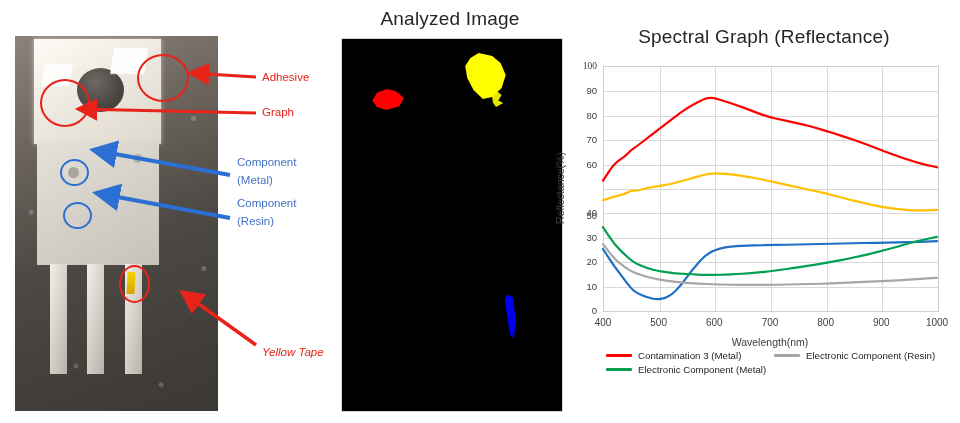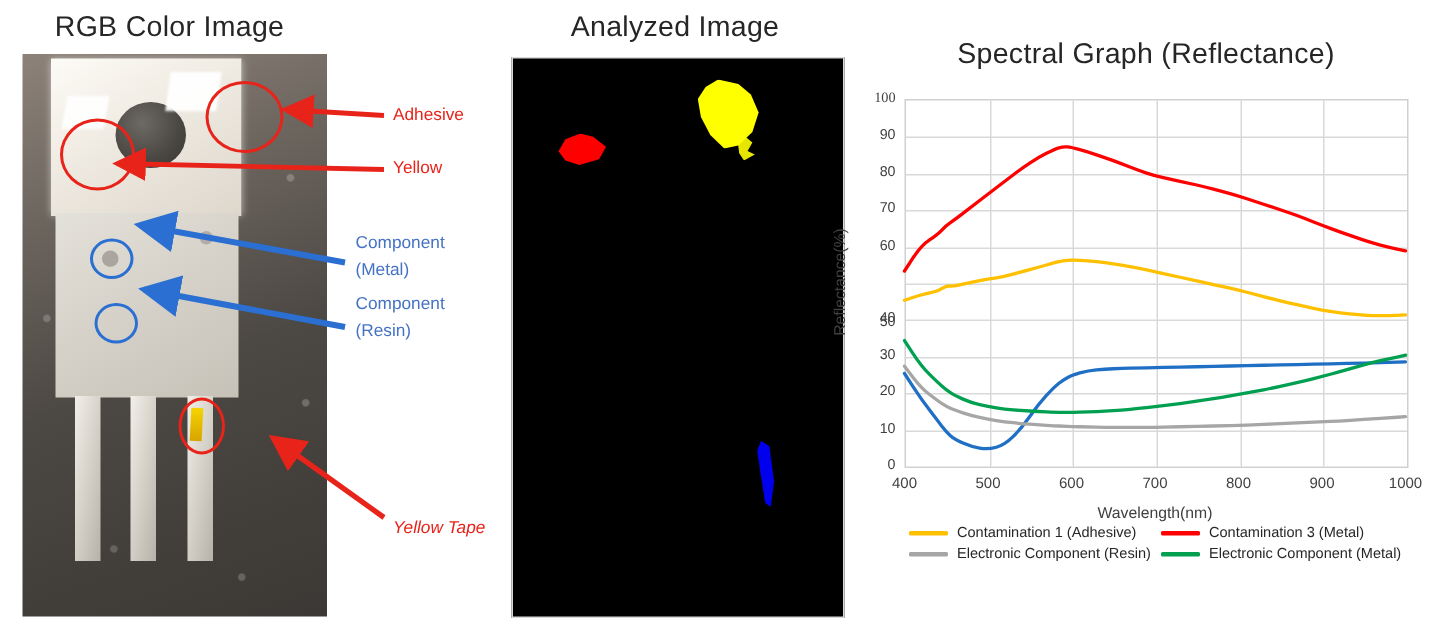--- a/index.html
+++ b/index.html
@@ -113,21 +113,20 @@
   .legend{position:absolute;left:606px;top:350px;width:348px;
     display:grid;grid-template-columns:168px 180px;column-gap:0;row-gap:3px;}
   .leg-item{display:flex;align-items:center;gap:6px;font-size:9.7px;color:#262626;
     white-space:nowrap;}
   .leg-swatch{display:inline-block;width:26px;height:2.6px;flex:0 0 26px;border-radius:1px;}
 </style>
 </head>
 <body>
 
 <div class="panel" id="rgb-panel">
-  <div class="panel-title" id="rgb-title">RGB Color Image</div>
 
   <div class="photo">
     <div class="pkg-body"></div>
     <div class="pkg-hole"></div>
     <div class="pkg-glint1"></div>
     <div class="pkg-glint2"></div>
     <div class="pkg-tab">
       <div class="tab-dot"></div>
       <div class="tab-dot2"></div>
     </div>
@@ -153,21 +152,21 @@
       </marker>
     </defs>
     <line x1="256" y1="77" x2="190" y2="73" stroke="#e8231a" stroke-width="3.2" marker-end="url(#ar-red)"></line>
     <line x1="256" y1="113" x2="78" y2="109" stroke="#e8231a" stroke-width="3.2" marker-end="url(#ar-red)"></line>
     <line x1="230" y1="175" x2="93" y2="150" stroke="#2a6fd1" stroke-width="4" marker-end="url(#ar-blue)"></line>
     <line x1="230" y1="218" x2="96" y2="193" stroke="#2a6fd1" stroke-width="4" marker-end="url(#ar-blue)"></line>
     <line x1="256" y1="345" x2="182" y2="292" stroke="#e8231a" stroke-width="3.5" marker-end="url(#ar-red)"></line>
   </svg>
 
   <div class="ann-label lbl-red" style="left:262px;top:70px;">Adhesive</div>
-  <div class="ann-label lbl-red" style="left:262px;top:105px;">Yellow</div>
+  <div class="ann-label lbl-red" style="left:262px;top:105px;">Graph</div>
   <div class="ann-label lbl-blue" style="left:237px;top:155px;">Component</div>
   <div class="ann-label lbl-blue" style="left:237px;top:173px;">(Metal)</div>
   <div class="ann-label lbl-blue" style="left:237px;top:196px;">Component</div>
   <div class="ann-label lbl-blue" style="left:237px;top:214px;">(Resin)</div>
   <div class="ann-label lbl-red" style="left:262px;top:345px;font-style:italic;">Yellow Tape</div>
 </div>
 
 <div class="panel" id="ana-panel"></div>
 <div class="panel-title" id="ana-title">Analyzed Image</div>
 <div class="blackimg">
@@ -223,24 +222,20 @@
 <svg class="series" id="series-svg" viewBox="0 0 334 244">
     <path d="M0.00,134.20 Q0.00,134.20 5.57,132.37 Q11.13,130.54 16.70,129.32 Q22.27,128.10 25.05,126.27 Q27.83,124.44 30.62,124.68 Q33.40,124.93 38.97,123.46 Q44.53,122.00 50.10,121.02 Q55.67,120.05 61.23,119.19 Q66.80,118.34 72.37,116.75 Q77.93,115.17 83.50,113.70 Q89.07,112.24 94.63,110.65 Q100.20,109.07 102.98,108.46 Q105.77,107.85 108.55,107.60 Q111.33,107.36 116.90,107.60 Q122.47,107.85 128.03,108.46 Q133.60,109.07 139.17,109.92 Q144.73,110.78 150.30,111.75 Q155.87,112.73 161.43,113.95 Q167.00,115.17 172.57,116.39 Q178.13,117.61 183.70,118.83 Q189.27,120.05 194.83,121.27 Q200.40,122.49 205.97,123.71 Q211.53,124.93 217.10,126.15 Q222.67,127.37 228.23,128.83 Q233.80,130.30 239.37,131.76 Q244.93,133.22 250.50,134.57 Q256.07,135.91 261.63,137.13 Q267.20,138.35 272.77,139.57 Q278.33,140.79 283.90,141.64 Q289.47,142.50 295.03,143.11 Q300.60,143.72 306.17,144.08 Q311.73,144.45 317.30,144.45 Q322.87,144.45 328.43,144.20 L334.00,143.96" fill="none" stroke="#ffc000" stroke-width="2.2" stroke-linejoin="round" stroke-linecap="round"></path>
     <path d="M0.00,183.00 Q0.00,183.00 5.57,191.54 Q11.13,200.08 16.70,207.40 Q22.27,214.72 25.05,218.38 Q27.83,222.04 30.62,224.48 Q33.40,226.92 38.97,229.36 Q44.53,231.80 50.10,232.78 Q55.67,233.75 61.23,232.17 Q66.80,230.58 72.37,225.09 Q77.93,219.60 83.50,211.67 Q89.07,203.74 94.63,197.64 Q100.20,191.54 102.98,189.47 Q105.77,187.39 108.55,185.81 Q111.33,184.22 116.90,182.63 Q122.47,181.05 128.03,180.56 Q133.60,180.07 139.17,179.83 Q144.73,179.58 150.30,179.46 Q155.87,179.34 161.43,179.22 Q167.00,179.10 172.57,178.97 Q178.13,178.85 183.70,178.73 Q189.27,178.61 194.83,178.49 Q200.40,178.36 205.97,178.24 Q211.53,178.12 217.10,178.00 Q222.67,177.88 228.23,177.75 Q233.80,177.63 239.37,177.51 Q244.93,177.39 250.50,177.27 Q256.07,177.14 261.63,177.02 Q267.20,176.90 272.77,176.78 Q278.33,176.66 283.90,176.53 Q289.47,176.41 295.03,176.29 Q300.60,176.17 306.17,176.05 Q311.73,175.92 317.30,175.80 Q322.87,175.68 328.43,175.44 L334.00,175.19" fill="none" stroke="#1f6fc4" stroke-width="2.2" stroke-linejoin="round" stroke-linecap="round"></path>
     <path d="M0.00,161.04 Q0.00,161.04 5.57,169.58 Q11.13,178.12 16.70,183.61 Q22.27,189.10 25.05,191.54 Q27.83,193.98 30.62,195.81 Q33.40,197.64 38.97,200.08 Q44.53,202.52 50.10,203.74 Q55.67,204.96 61.23,205.94 Q66.80,206.91 72.37,207.28 Q77.93,207.64 83.50,208.01 Q89.07,208.38 94.63,208.62 Q100.20,208.86 102.98,208.86 Q105.77,208.86 108.55,208.86 Q111.33,208.86 116.90,208.74 Q122.47,208.62 128.03,208.38 Q133.60,208.13 139.17,207.77 Q144.73,207.40 150.30,206.91 Q155.87,206.42 161.43,205.81 Q167.00,205.20 172.57,204.47 Q178.13,203.74 183.70,203.01 Q189.27,202.28 194.83,201.42 Q200.40,200.57 205.97,199.71 Q211.53,198.86 217.10,197.88 Q222.67,196.91 228.23,195.93 Q233.80,194.96 239.37,193.86 Q244.93,192.76 250.50,191.54 Q256.07,190.32 261.63,189.10 Q267.20,187.88 272.77,186.42 Q278.33,184.95 283.90,183.49 Q289.47,182.02 295.03,180.44 Q300.60,178.85 306.17,177.27 Q311.73,175.68 317.30,174.46 Q322.87,173.24 328.43,172.02 L334.00,170.80" fill="none" stroke="#00a050" stroke-width="2.2" stroke-linejoin="round" stroke-linecap="round"></path>
     <path d="M0.00,114.68 Q0.00,114.68 5.57,106.14 Q11.13,97.60 16.70,93.94 Q22.27,90.28 25.05,87.23 Q27.83,84.18 30.62,82.35 Q33.40,80.52 38.97,76.25 Q44.53,71.98 50.10,67.71 Q55.67,63.44 61.23,59.17 Q66.80,54.90 72.37,50.63 Q77.93,46.36 83.50,42.70 Q89.07,39.04 94.63,36.23 Q100.20,33.43 102.98,32.57 Q105.77,31.72 108.55,31.96 Q111.33,32.21 116.90,33.79 Q122.47,35.38 128.03,37.21 Q133.60,39.04 139.17,41.11 Q144.73,43.19 150.30,45.38 Q155.87,47.58 161.43,49.41 Q167.00,51.24 172.57,52.46 Q178.13,53.68 183.70,54.90 Q189.27,56.12 194.83,57.34 Q200.40,58.56 205.97,60.02 Q211.53,61.49 217.10,63.07 Q222.67,64.66 228.23,66.49 Q233.80,68.32 239.37,70.15 Q244.93,71.98 250.50,73.81 Q256.07,75.64 261.63,77.71 Q267.20,79.79 272.77,81.98 Q278.33,84.18 283.90,86.25 Q289.47,88.33 295.03,90.28 Q300.60,92.23 306.17,94.06 Q311.73,95.89 317.30,97.36 Q322.87,98.82 328.43,100.04 L334.00,101.26" fill="none" stroke="#ff0000" stroke-width="2.2" stroke-linejoin="round" stroke-linecap="round"></path>
     <path d="M0.00,178.12 Q0.00,178.12 5.57,185.44 Q11.13,192.76 16.70,197.03 Q22.27,201.30 25.05,203.13 Q27.83,204.96 30.62,206.18 Q33.40,207.40 38.97,209.23 Q44.53,211.06 50.10,212.28 Q55.67,213.50 61.23,214.35 Q66.80,215.21 72.37,215.82 Q77.93,216.43 83.50,216.79 Q89.07,217.16 94.63,217.53 Q100.20,217.89 102.98,218.01 Q105.77,218.14 108.55,218.26 Q111.33,218.38 116.90,218.50 Q122.47,218.62 128.03,218.75 Q133.60,218.87 139.17,218.87 Q144.73,218.87 150.30,218.87 Q155.87,218.87 161.43,218.87 Q167.00,218.87 172.57,218.75 Q178.13,218.62 183.70,218.50 Q189.27,218.38 194.83,218.26 Q200.40,218.14 205.97,218.01 Q211.53,217.89 217.10,217.77 Q222.67,217.65 228.23,217.40 Q233.80,217.16 239.37,216.92 Q244.93,216.67 250.50,216.43 Q256.07,216.18 261.63,215.94 Q267.20,215.70 272.77,215.45 Q278.33,215.21 283.90,214.96 Q289.47,214.72 295.03,214.35 Q300.60,213.99 306.17,213.62 Q311.73,213.26 317.30,212.89 Q322.87,212.52 328.43,212.16 L334.00,211.79" fill="none" stroke="#a6a6a6" stroke-width="2.2" stroke-linejoin="round" stroke-linecap="round"></path>
   </svg>
 
 <div class="legend" id="legend">
     <div class="leg-item">
-      <span class="leg-swatch" style="background: rgb(255, 192, 0);"></span>
-      <span>Contamination 1 (Adhesive)</span>
-    </div>
-    <div class="leg-item">
       <span class="leg-swatch" style="background: rgb(255, 0, 0);"></span>
       <span>Contamination 3 (Metal)</span>
     </div>
     <div class="leg-item">
       <span class="leg-swatch" style="background: rgb(166, 166, 166);"></span>
       <span>Electronic Component (Resin)</span>
     </div>
     <div class="leg-item">
       <span class="leg-swatch" style="background: rgb(0, 160, 80);"></span>
       <span>Electronic Component (Metal)</span>

